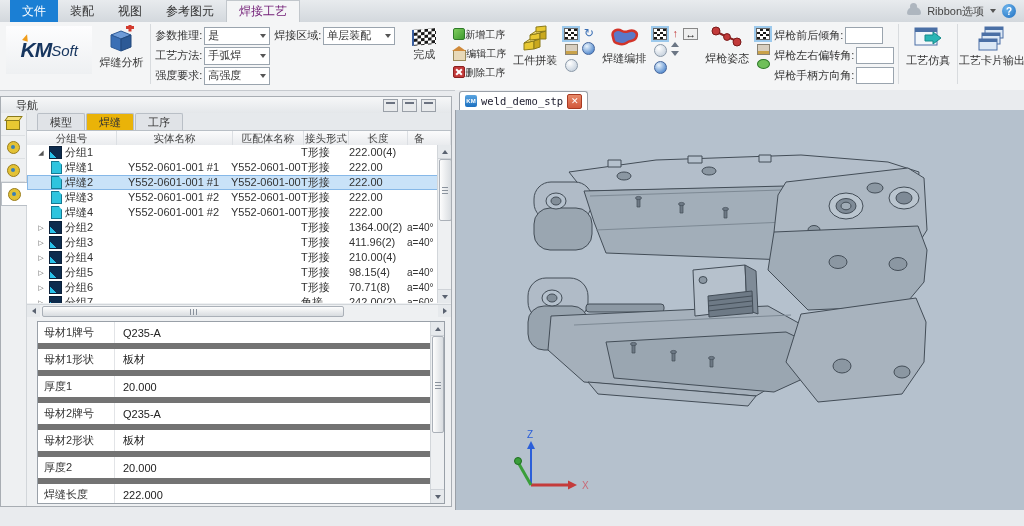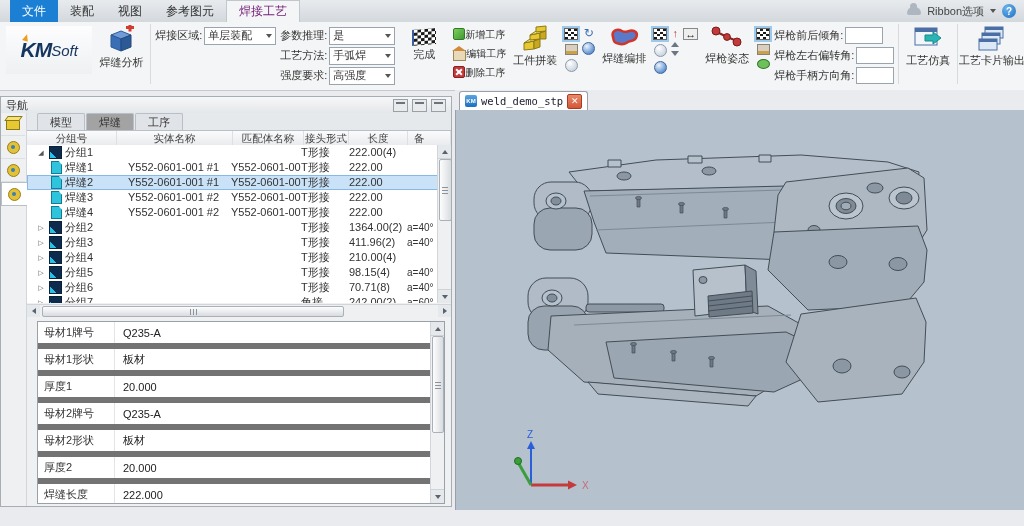--- a/index.html
+++ b/index.html
@@ -58,37 +58,37 @@
   .gi-new{width:10px;height:10px;background:linear-gradient(135deg,#7fce5e,#3f9a2f);border:1px solid #2f7a2a;border-radius:2px;}
   .gi-edit{width:11px;height:9px;background:#e8d9b8;border:1px solid #9a8a5a;position:relative;margin-top:3px;}
   .gi-edit:before{content:"";position:absolute;left:-2px;top:-5px;width:0;height:0;
      border-left:7px solid transparent;border-right:7px solid transparent;border-bottom:5px solid #d08a3a;}
   .gi-del{width:10px;height:10px;background:#c23a3a;border:1px solid #8a2020;border-radius:2px;position:relative;}
   .gi-del:before,.gi-del:after{content:"";position:absolute;left:4px;top:1px;width:2px;height:8px;background:#fff;}
   .gi-del:before{transform:rotate(45deg);} .gi-del:after{transform:rotate(-45deg);}
   .grp-label{position:absolute;top:78px;font-size:11px;color:#6b6f75;transform:translateX(-50%);}
   
   .nav{position:absolute;left:0;top:96px;width:452px;height:411px;background:#eef0f2;border:1px solid #a8adb3;box-sizing:border-box;}
-  .nav-title{height:16px;display:flex;align-items:center;padding:0 5px;background:linear-gradient(#f6f7f8,#e4e7ea);
+  .nav-title{height:16px;display:flex;align-items:center;padding:0 15px;background:linear-gradient(#f6f7f8,#e4e7ea);
     border-bottom:1px solid #c6cacf;font-size:11px;color:#333;}
   .nav-title .wins{margin-left:auto;display:flex;gap:4px;}
   .wbtn{width:13px;height:11px;border:1px solid #9aa0a8;background:#e8eaec;position:relative;}
   .wbtn:before{content:"";position:absolute;left:2px;top:2px;right:2px;height:2px;background:#6b7280;}
   .strip{position:absolute;left:0;top:16px;width:25px;bottom:0;background:#eef0f2;border-right:1px solid #d2d6da;}
   .stripbtn{width:24px;height:22px;display:flex;align-items:center;justify-content:center;border-bottom:1px solid #dde0e3;}
   .stripbtn.sel{background:#fff;border:1px solid #b9bfc6;border-right:none;width:25px;}
   .cube{width:12px;height:9px;background:#e8c832;border:1px solid #8a7a1a;position:relative;}
   .cube:before{content:"";position:absolute;left:-1px;top:-4px;width:13px;height:3px;background:#f5e07a;border:1px solid #8a7a1a;transform:skewX(-35deg);}
   .gear{width:11px;height:11px;border-radius:50%;background:#e3c235;border:1px solid #9a7d1c;position:relative;}
   .gear:before{content:"";position:absolute;left:3px;top:3px;width:4px;height:4px;border-radius:50%;background:#3a7fb5;}
   .nav-content{position:absolute;left:26px;top:16px;right:0;bottom:0;}
   .tabs{display:flex;height:17px;background:#e6e9ec;border-bottom:1px solid #b9bfc6;padding-left:10px;text-align:center;}
   .tab{padding:0 12px;display:flex;align-items:center;font-size:11px;color:#333;background:#e0e3e7;
     border:1px solid #b9bfc6;border-bottom:none;margin-right:1px;border-radius:2px 2px 0 0;}
-  .tab.active{background:#a3a3a3;position:relative;top:0px;}
+  .tab.active{background:#eab308;position:relative;top:0px;}
   .thead{display:flex;height:15px;background:linear-gradient(#fbfbfc,#e8eaed);border-bottom:1px solid #c6cacf;
     font-size:10.5px;color:#444;}
   .thead div{display:flex;align-items:center;justify-content:center;border-right:1px solid #dcdfe3;overflow:hidden;white-space:nowrap;}
   .treearea{position:absolute;left:0;top:32px;right:0;height:158px;background:#fff;overflow:hidden;}
   .trow{display:flex;height:15px;line-height:15px;font-size:11px;white-space:nowrap;}
   .trow.selected{background:#c9e2f8;outline:1px solid #86b8e8;outline-offset:-1px;}
   .cell{overflow:hidden;}
   .c0{width:89px;display:flex;align-items:center;}
   .c1{width:115px;text-align:center;} .c2{width:70px;} .c3{width:44px;} .c4{width:58px;padding-left:4px;} .c5{width:40px;font-size:10px;}
   .h0{width:89px;} .h1{width:115px;} .h2{width:70px;} .h3{width:44px;} .h4{width:58px;} .h5{flex:1;justify-content:flex-start !important;padding-left:6px;}
@@ -166,47 +166,47 @@
         <rect x="20" y="1" width="8" height="3" fill="#d23b2f"></rect>
           <rect x="22.5" y="-1.5" width="3" height="8" fill="#d23b2f"></rect>
       </svg>
       <span class="lbl">焊缝分析</span>
     </div>
 
     <div class="rsep"></div>
 
     <div class="fieldcol">
       <div class="frow">
-        <span class="flab">焊接区域:</span>
-        <span class="combo combo-w">
-            <span>单层装配</span>
-            <span class="cd"></span>
-          </span>
-      </div>
-    </div>
-
-    <div class="fieldcol">
-      <div class="frow">
         <span class="flab">参数推理:</span>
         <span class="combo">
             <span>是</span>
             <span class="cd"></span>
           </span>
       </div>
       <div class="frow">
         <span class="flab">工艺方法:</span>
         <span class="combo">
             <span>手弧焊</span>
             <span class="cd"></span>
           </span>
       </div>
       <div class="frow">
         <span class="flab">强度要求:</span>
         <span class="combo">
             <span>高强度</span>
+            <span class="cd"></span>
+          </span>
+      </div>
+    </div>
+
+    <div class="fieldcol">
+      <div class="frow">
+        <span class="flab">焊接区域:</span>
+        <span class="combo combo-w">
+            <span>单层装配</span>
             <span class="cd"></span>
           </span>
       </div>
     </div>
 
     <div class="rbig">
       <span class="flag-big"></span>
       <span class="lbl">完成</span>
     </div>
 

